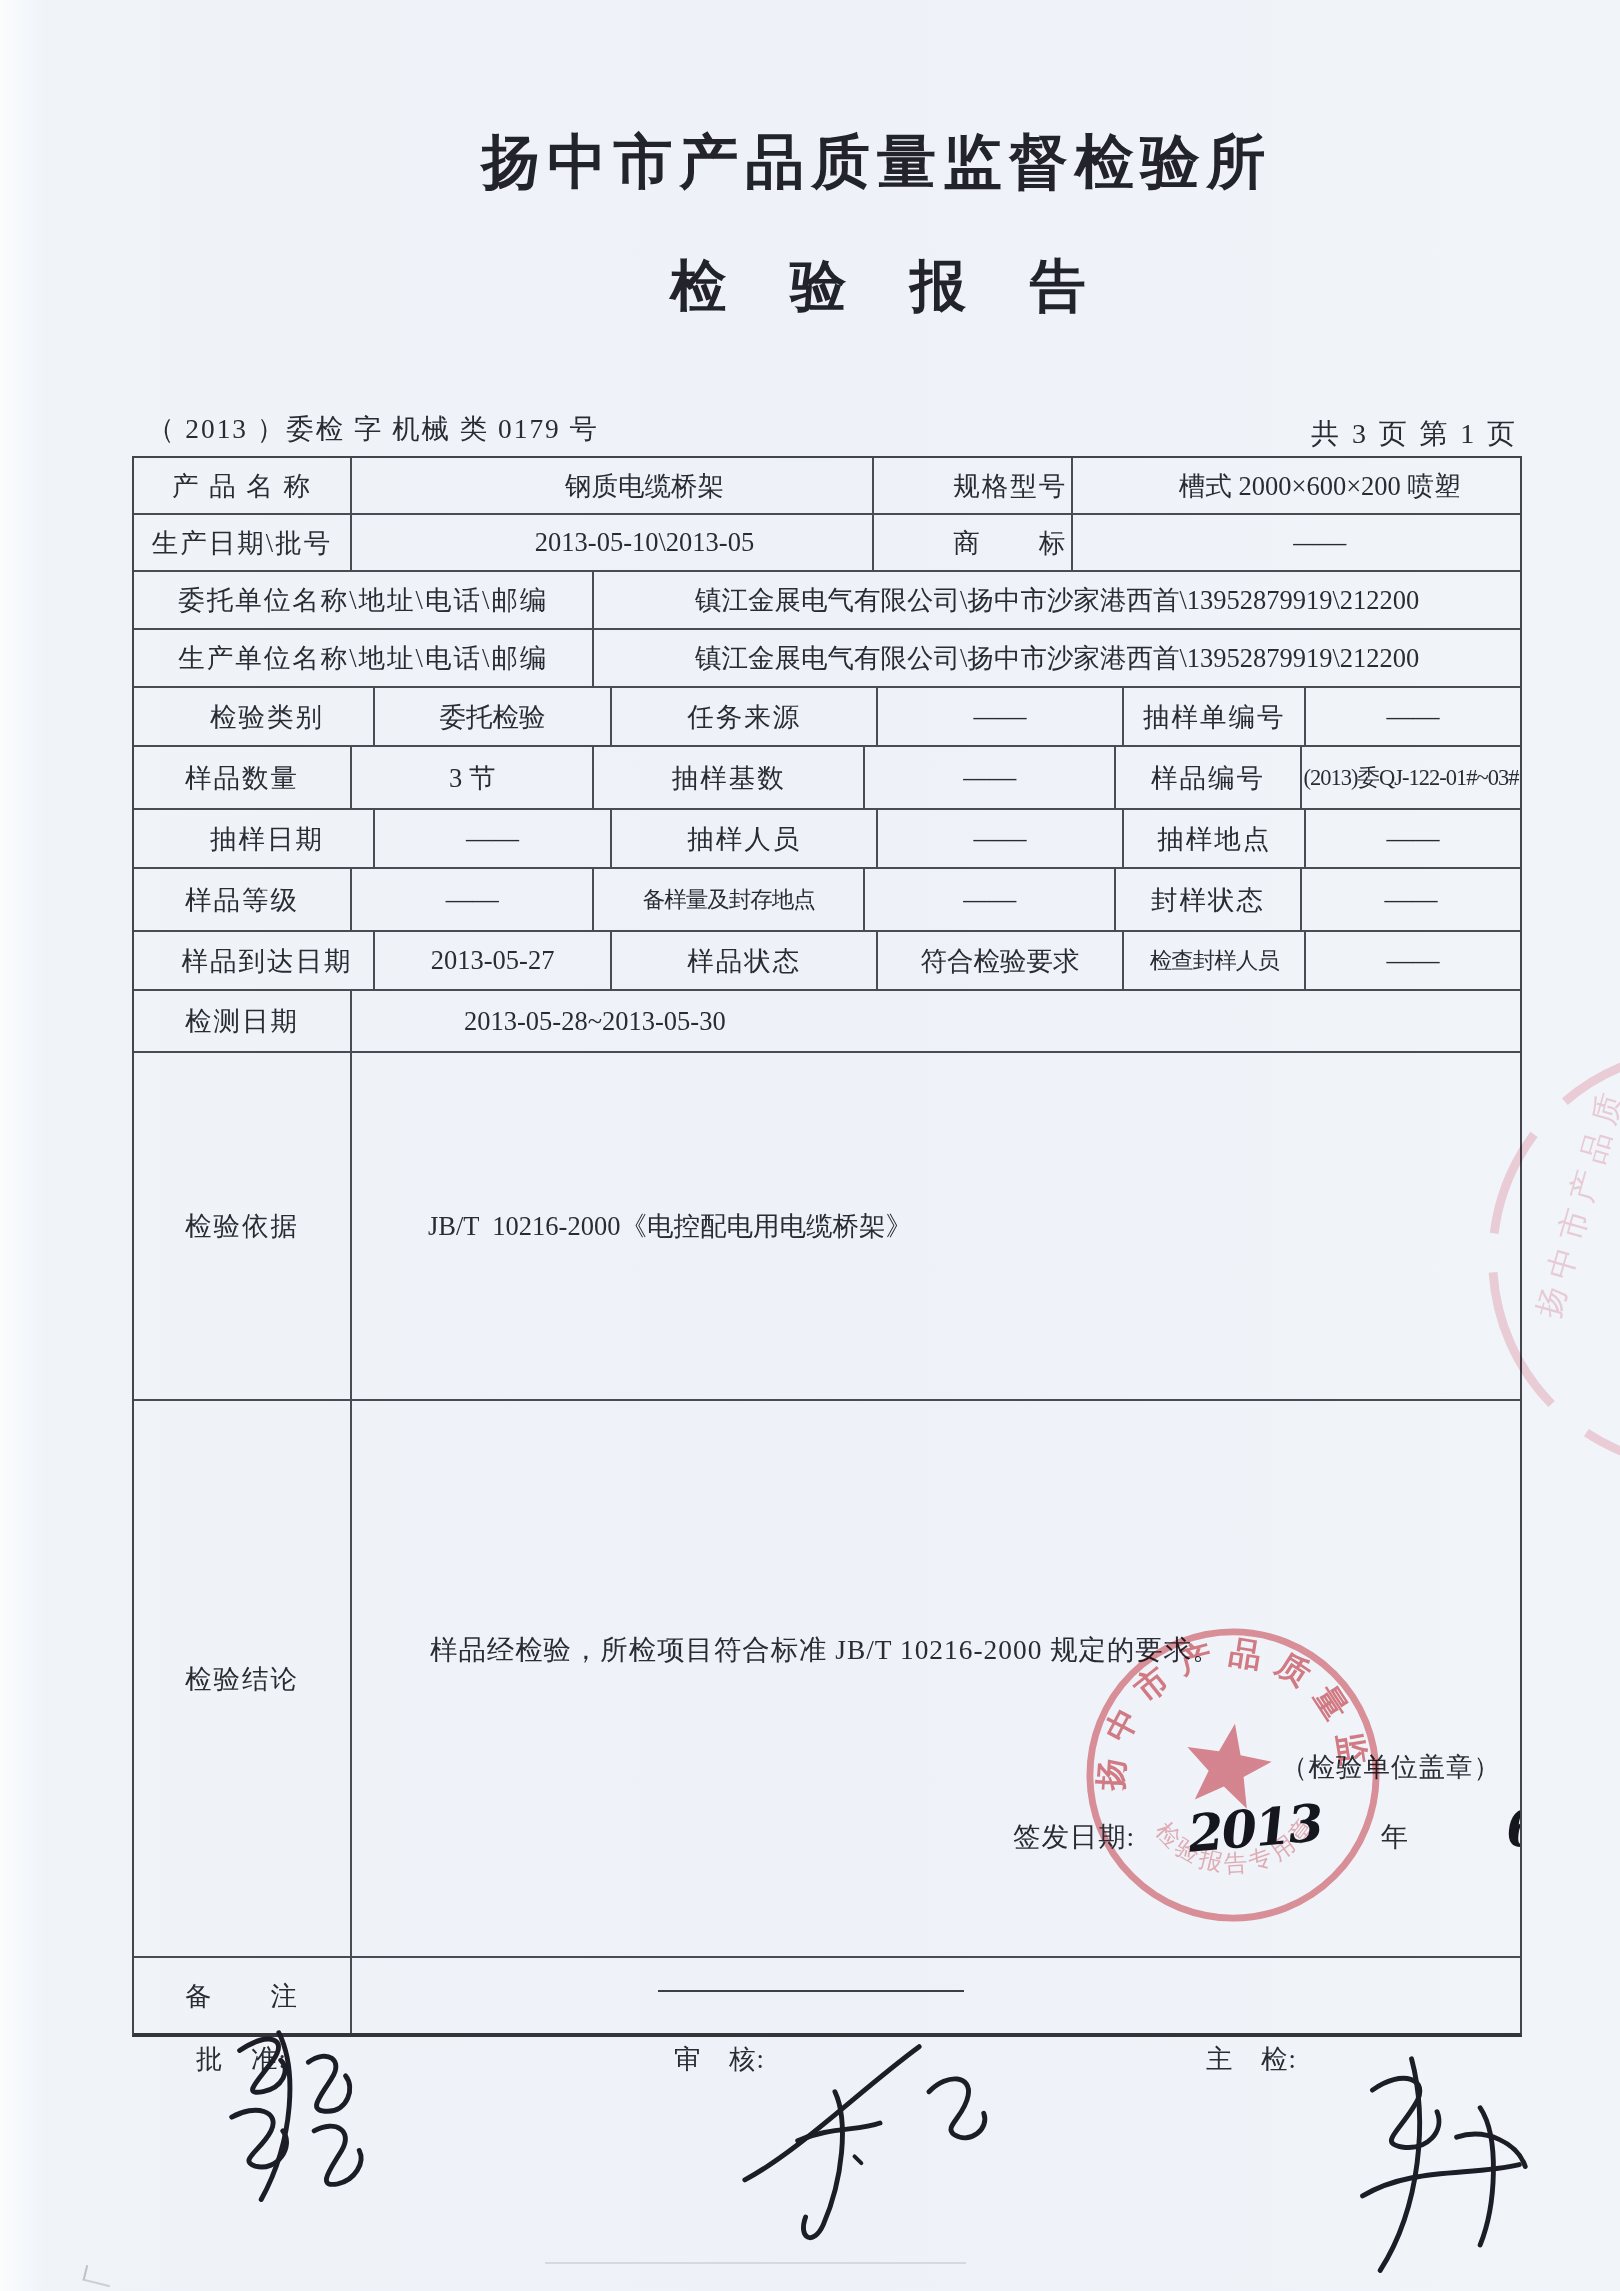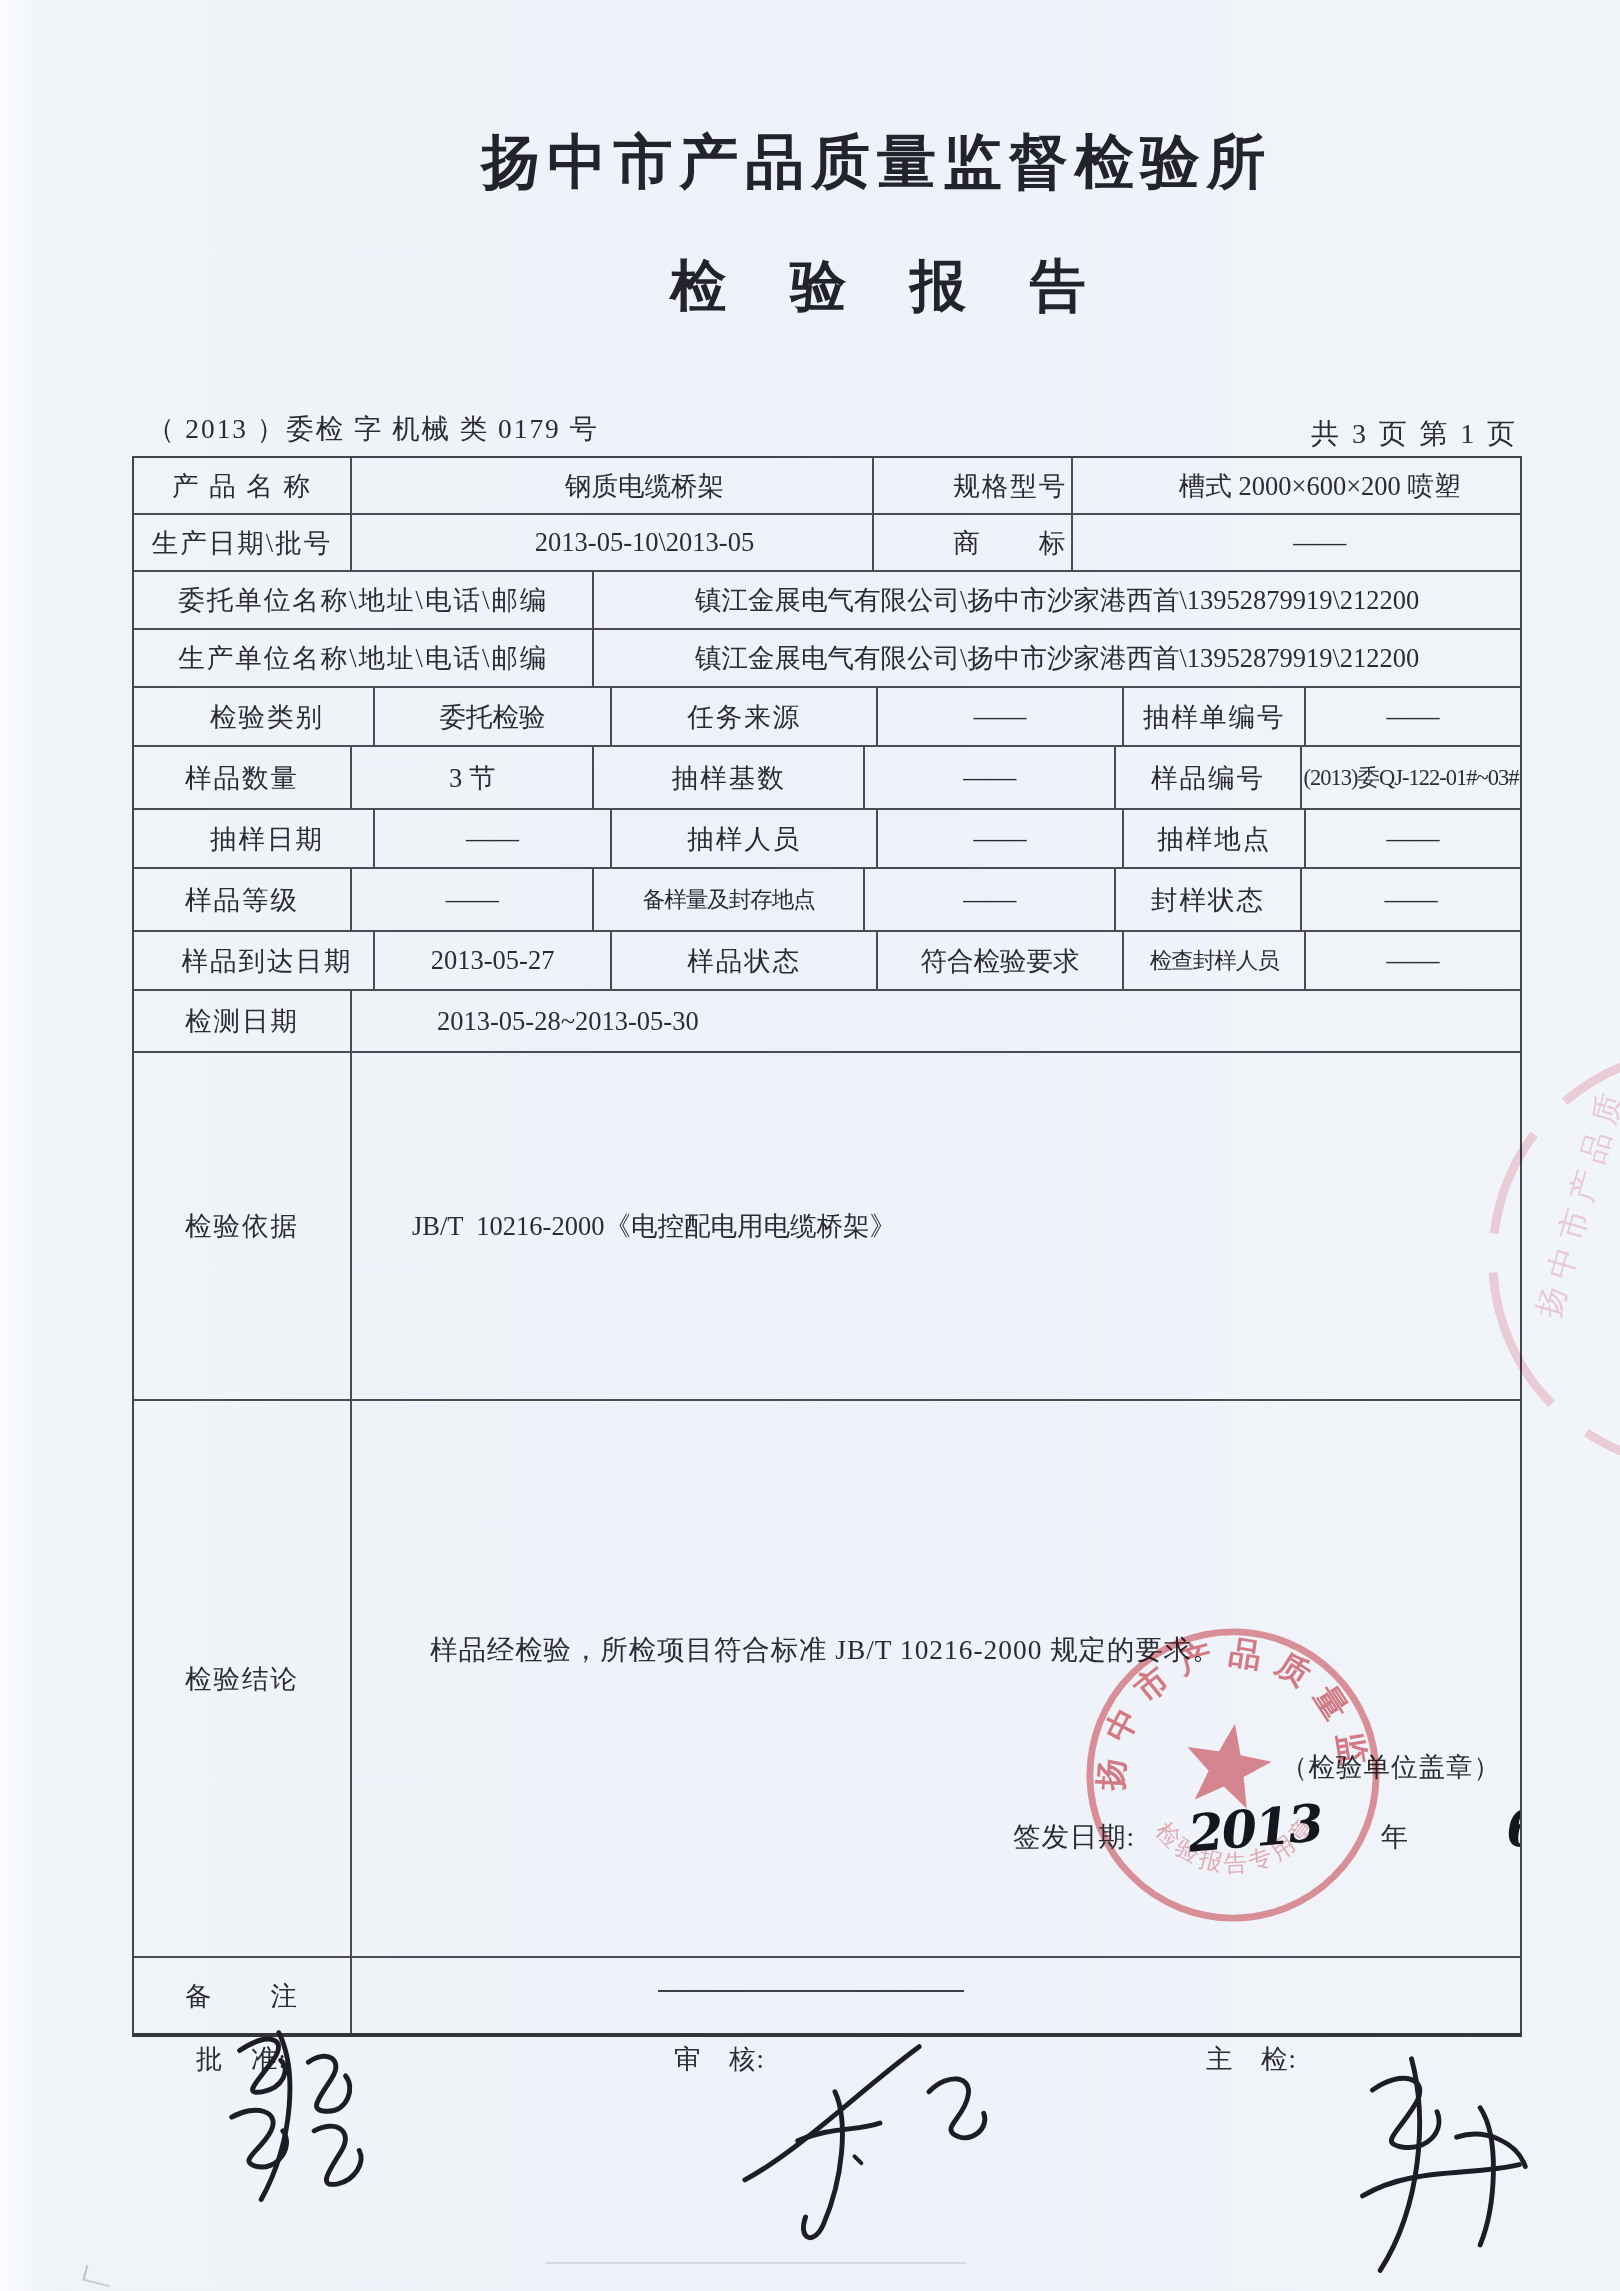--- a/index.html
+++ b/index.html
@@ -151,26 +151,26 @@
       <div class="td lab c1">样品到达日期</div>
       <div class="td c2">2013-05-27</div>
       <div class="td lab c3">样品状态</div>
       <div class="td c4">符合检验要求</div>
       <div class="td lab c5 small">检查封样人员</div>
       <div class="td c6">——</div>
     </div>
 
     <div class="tr h63">
       <div class="td lab c1">检测日期</div>
-      <div class="td rest left-pad" style="padding-left:85px">2013-05-28~2013-05-30</div>
+      <div class="td rest left-pad" style="padding-left:112px">2013-05-28~2013-05-30</div>
     </div>
 
     <div class="tr h355">
       <div class="td lab c1">检验依据</div>
-      <div class="td rest left-pad" style="padding-left:60px">JB/T  10216-2000《电控配电用电缆桥架》</div>
+      <div class="td rest left-pad" style="padding-left:76px">JB/T  10216-2000《电控配电用电缆桥架》</div>
     </div>
 
     <div class="tr h568">
       <div class="td lab c1">检验结论</div>
       <div class="td rest concl-cell">
         <div class="conclusion">样品经检验，所检项目符合标准 JB/T 10216-2000 规定的要求。</div>
         <div class="seal-note">（检验单位盖章）</div>
 
         <svg class="stamp-svg" width="294" height="294" viewBox="0 0 300 300" style="font-size:27px">
           <defs>

